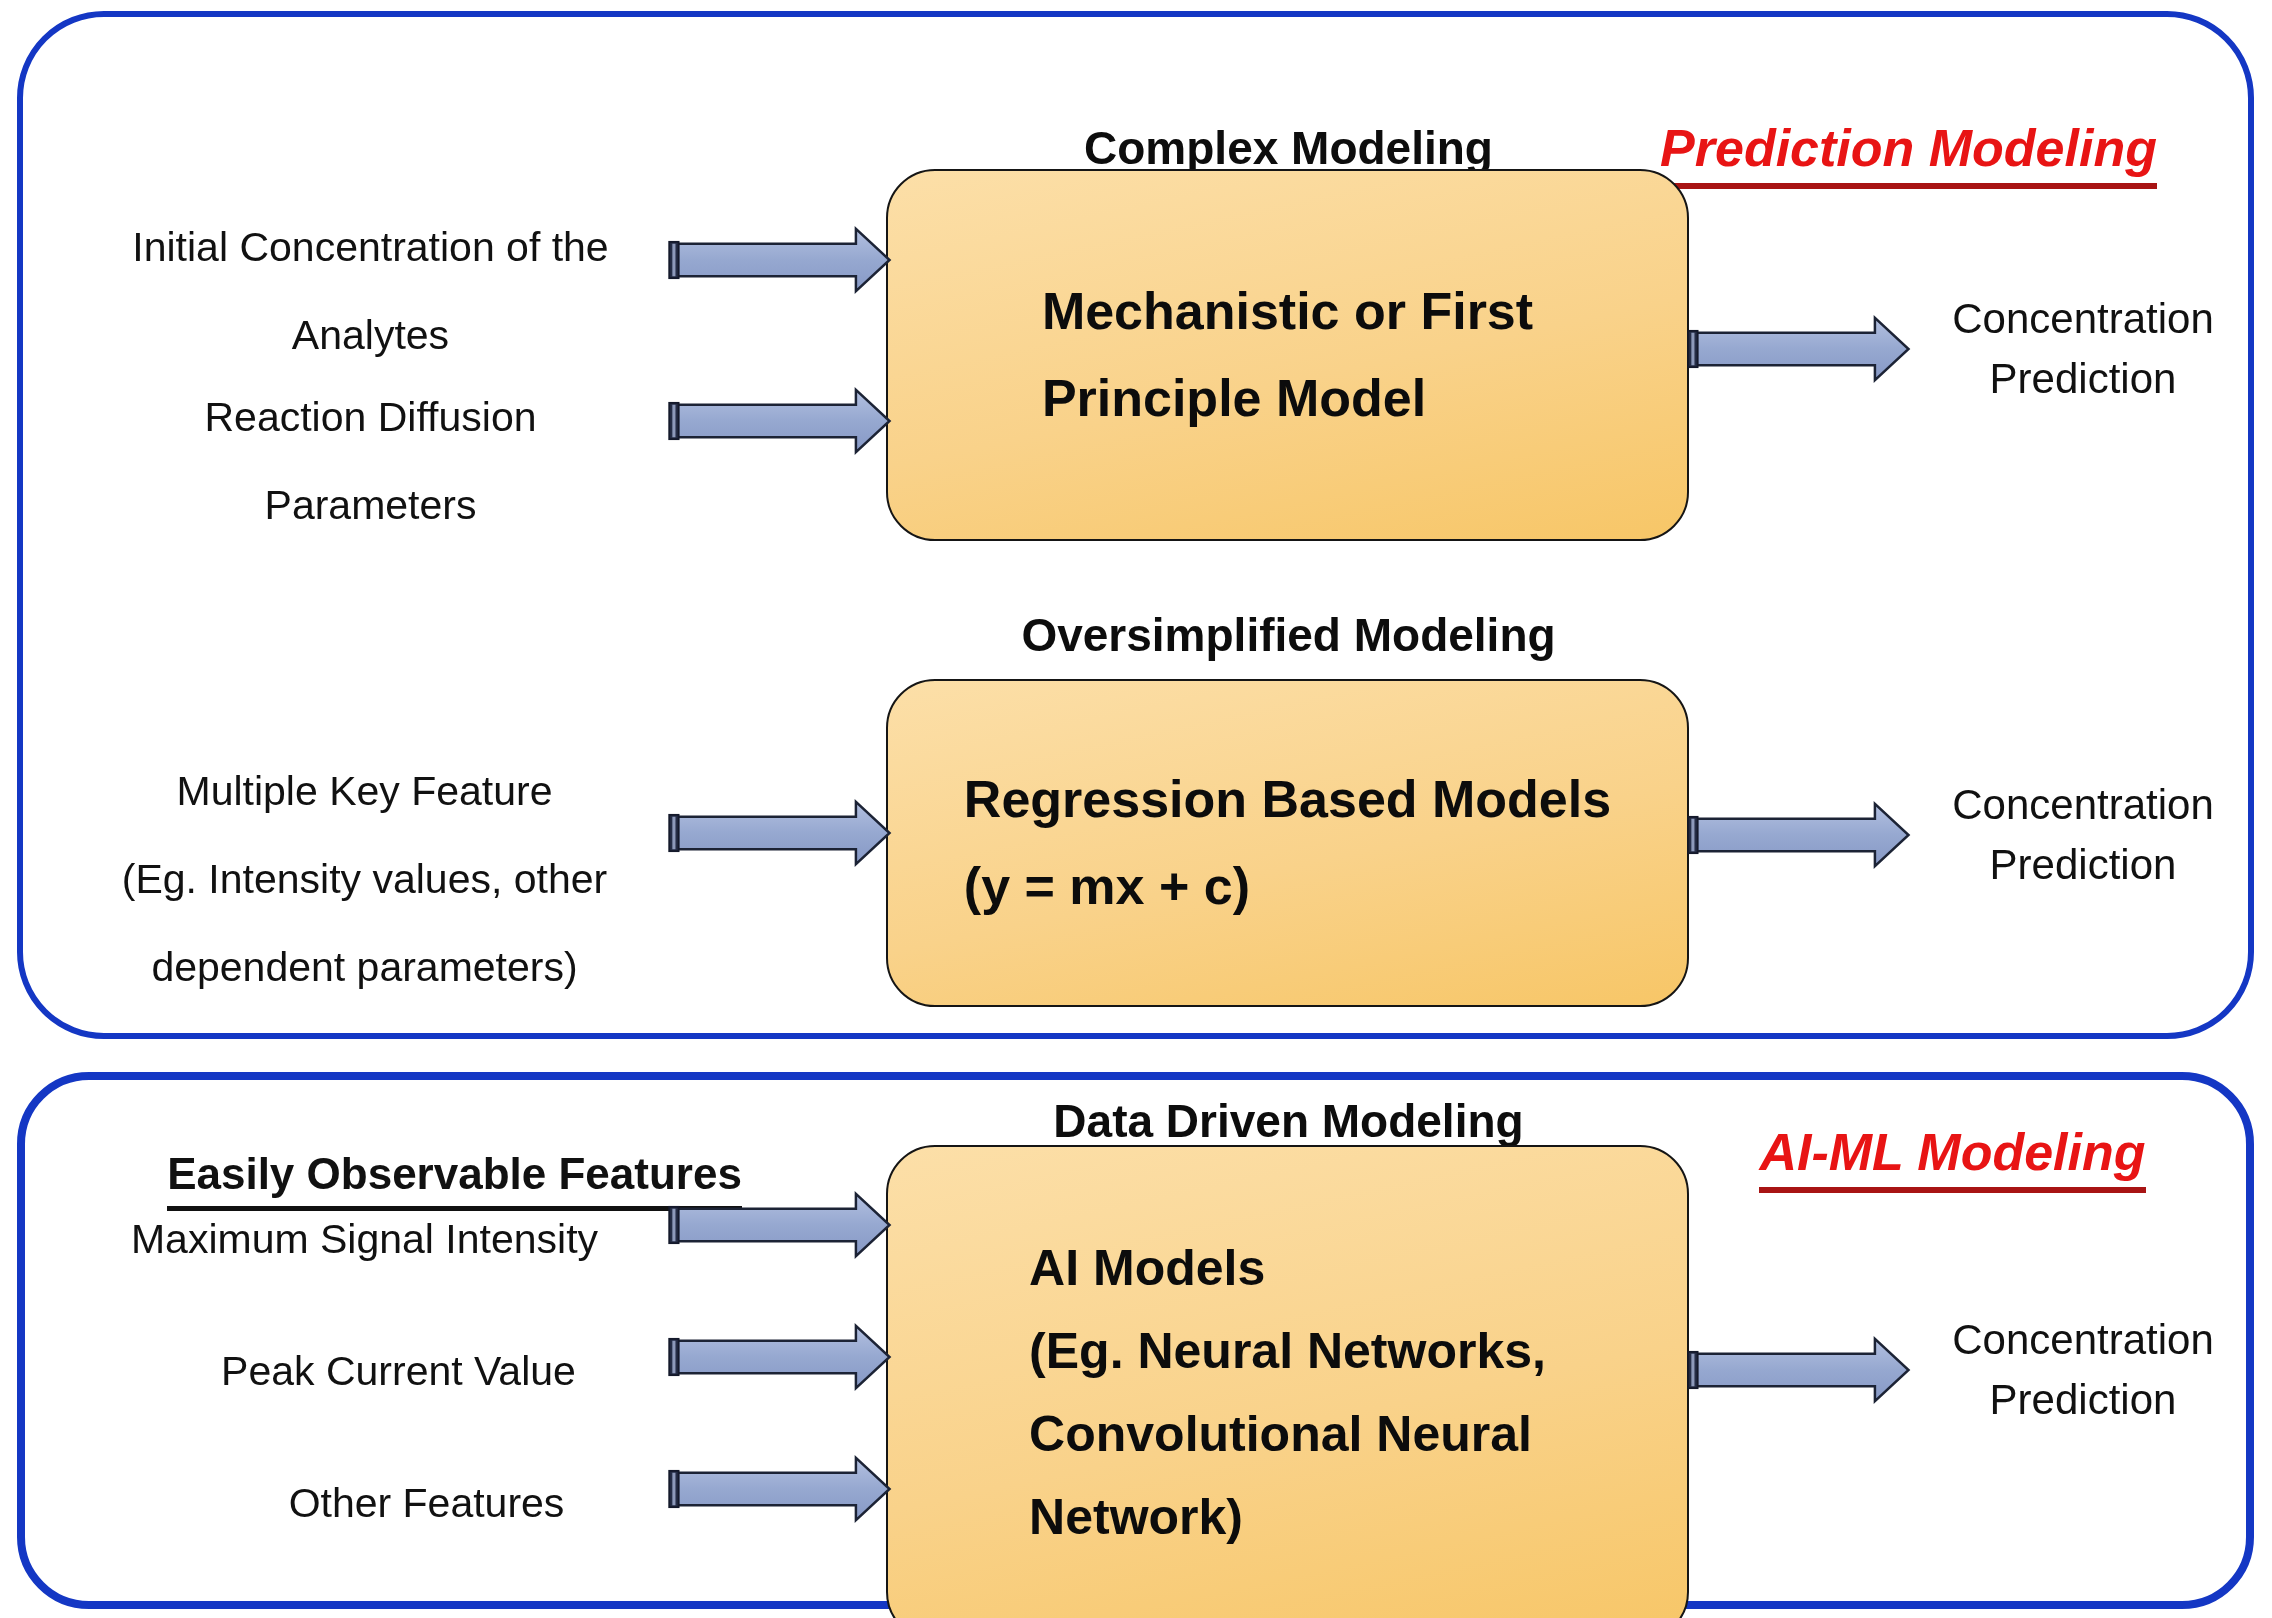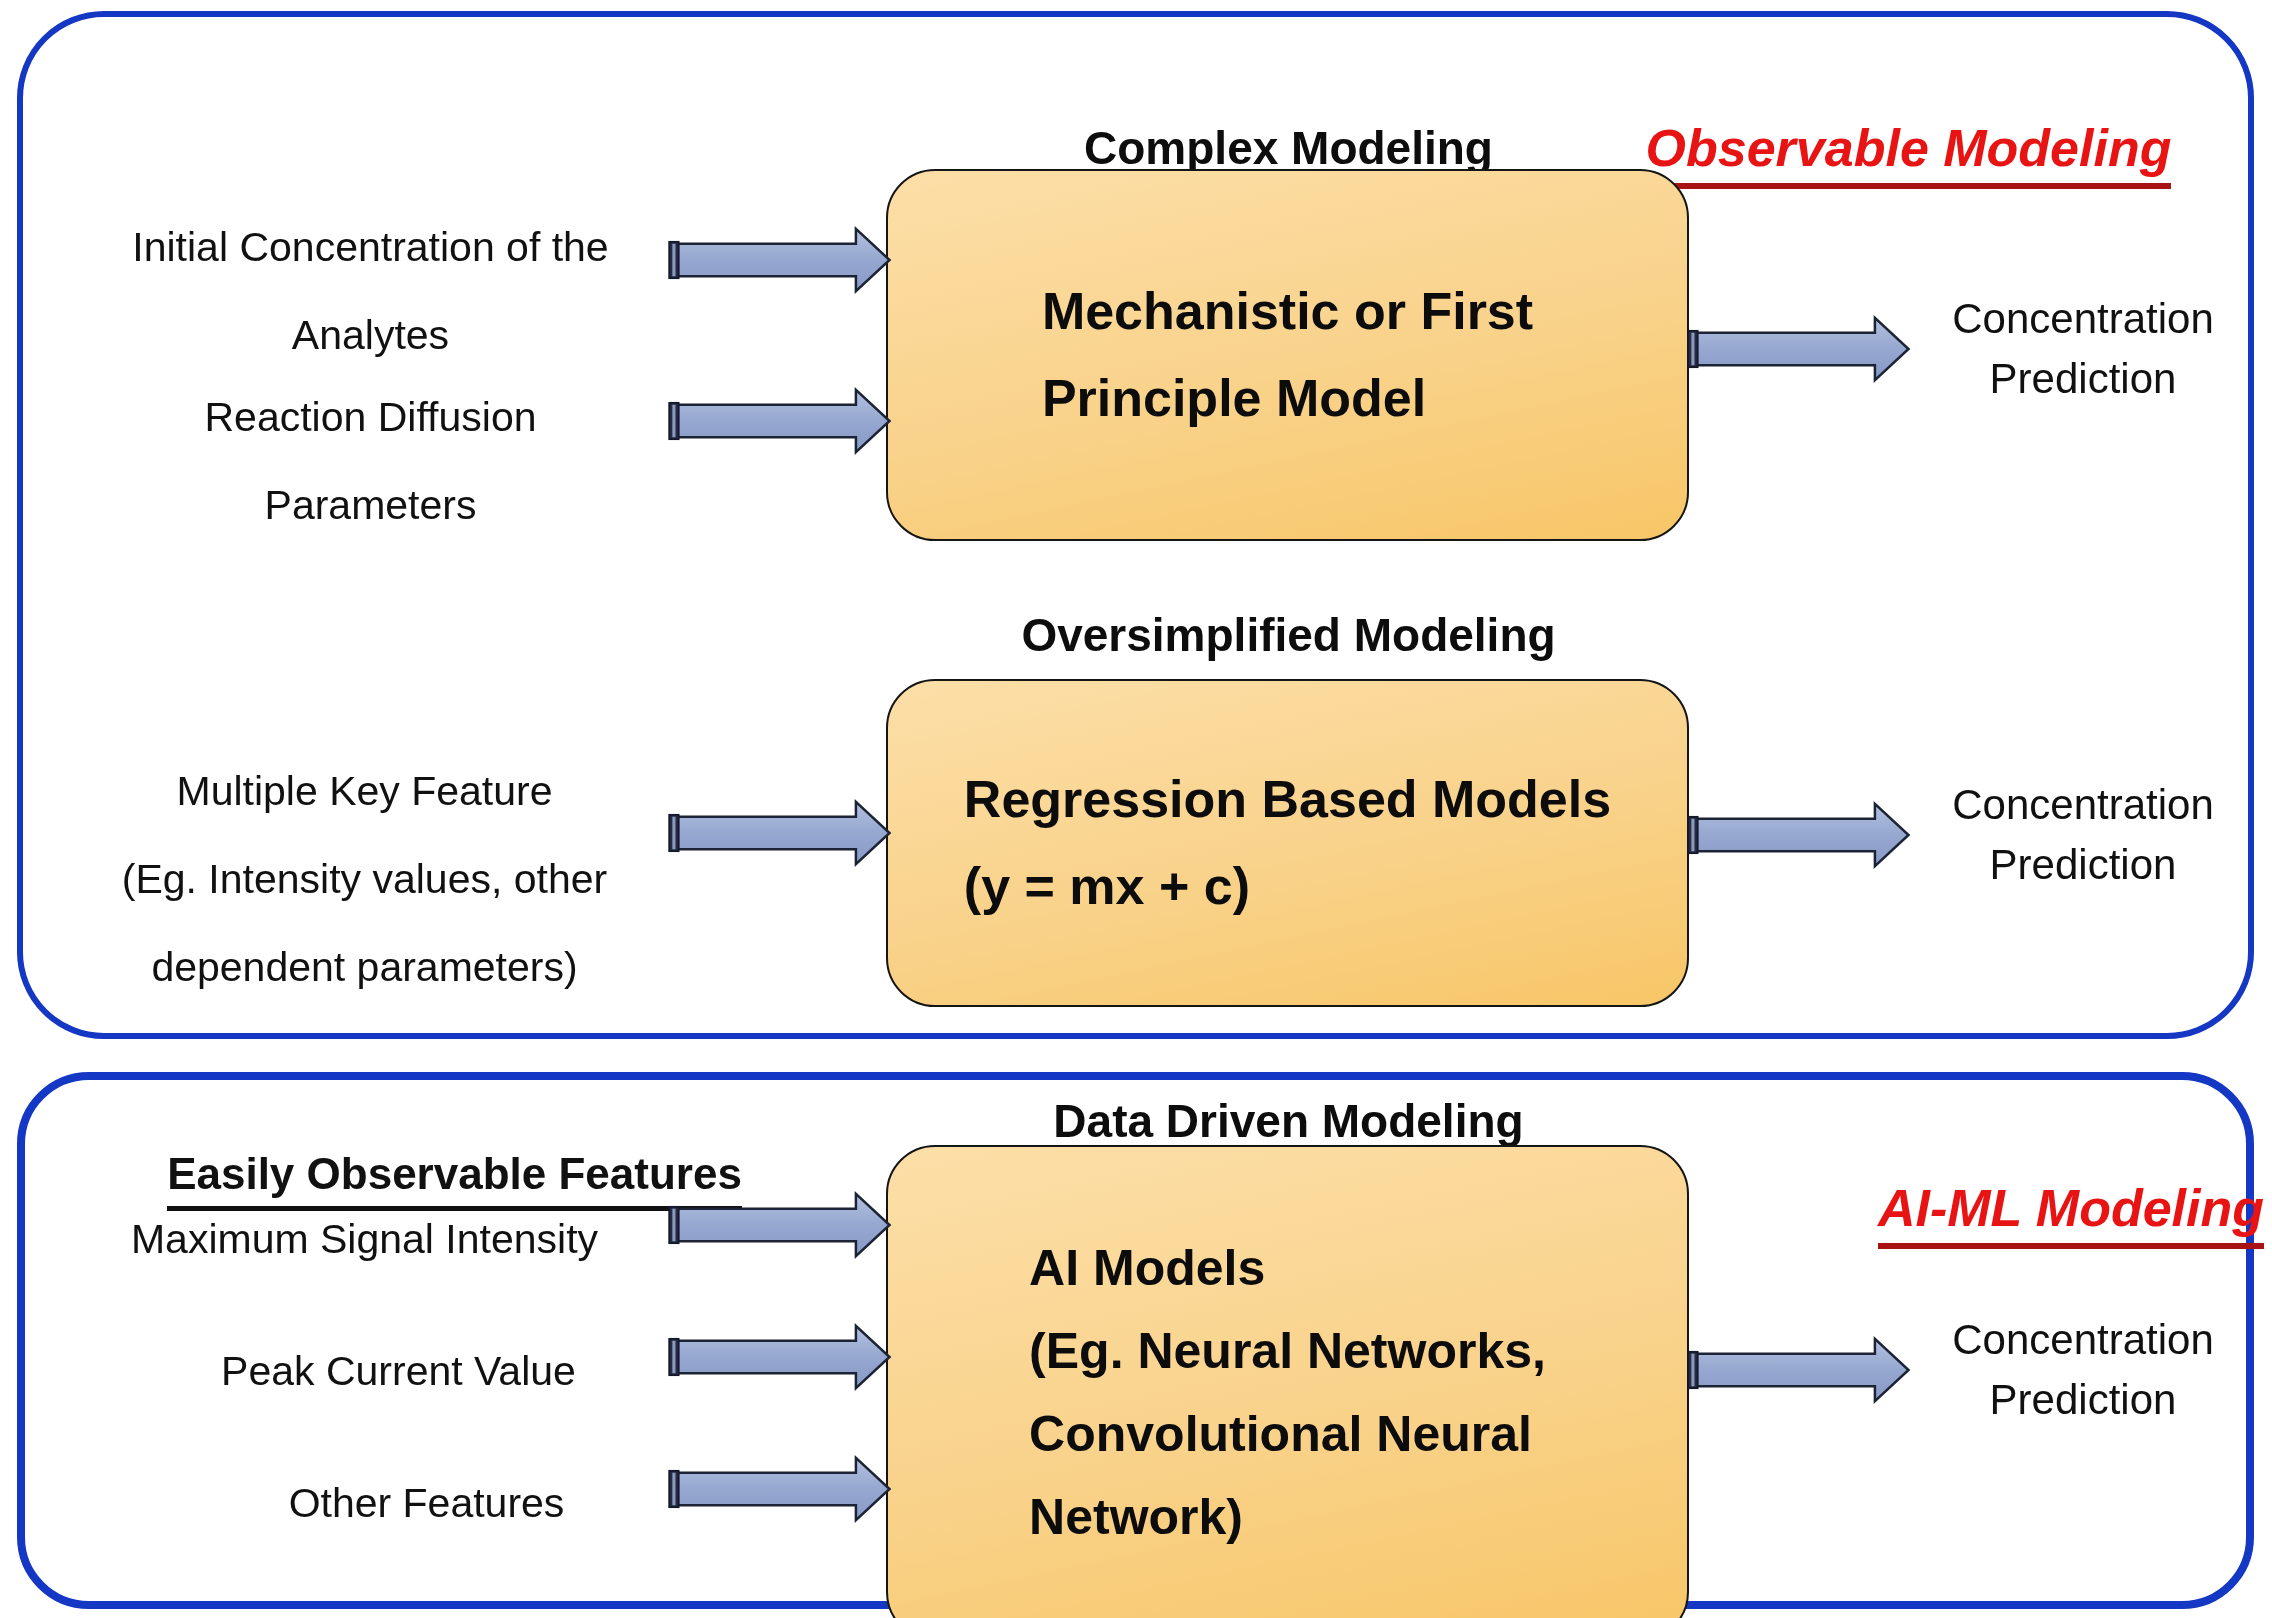--- a/index.html
+++ b/index.html
@@ -68,21 +68,21 @@
       <stop offset="1" stop-color="#8799c6"></stop>
     </linearGradient>
   </defs>
 </svg>
 
 <div class="stage">
 
   <section class="panel panel-traditional"></section>
 
   <div class="txt section-title" style="left:1597px;top:55px;width:623px;">
-    <span class="u">Observable Modeling</span>
+    <span class="u">Prediction Modeling</span>
   </div>
 
   <div class="txt flow-heading" style="left:977px;top:120px;width:623px;">Complex Modeling</div>
 
   <div class="model-box box-mechanistic">Mechanistic or First
 Principle Model</div>
 
   <div class="txt side-label" style="left:50px;top:203px;width:641px;">Initial Concentration of the
 Analytes</div>
 
@@ -135,21 +135,21 @@
 Prediction</div>
 
   <section class="panel panel-aiml"></section>
 
   <div class="txt features-title" style="left:143px;top:1093px;width:623px;">
     <span class="u">Easily Observable Features</span>
   </div>
 
   <div class="txt flow-heading" style="left:977px;top:1093px;width:623px;">Data Driven Modeling</div>
 
-  <div class="txt section-title" style="left:1641px;top:1115px;width:623px;text-align:right;">
+  <div class="txt section-title" style="left:1641px;top:1059px;width:623px;">
     <span class="u">AI-ML Modeling</span>
   </div>
 
   <div class="model-box box-ai">AI Models
 (Eg. Neural Networks,
 Convolutional Neural
 Network)</div>
 
   <div class="txt side-label" style="left:44px;top:1195px;width:641px;">Maximum Signal Intensity</div>
 

